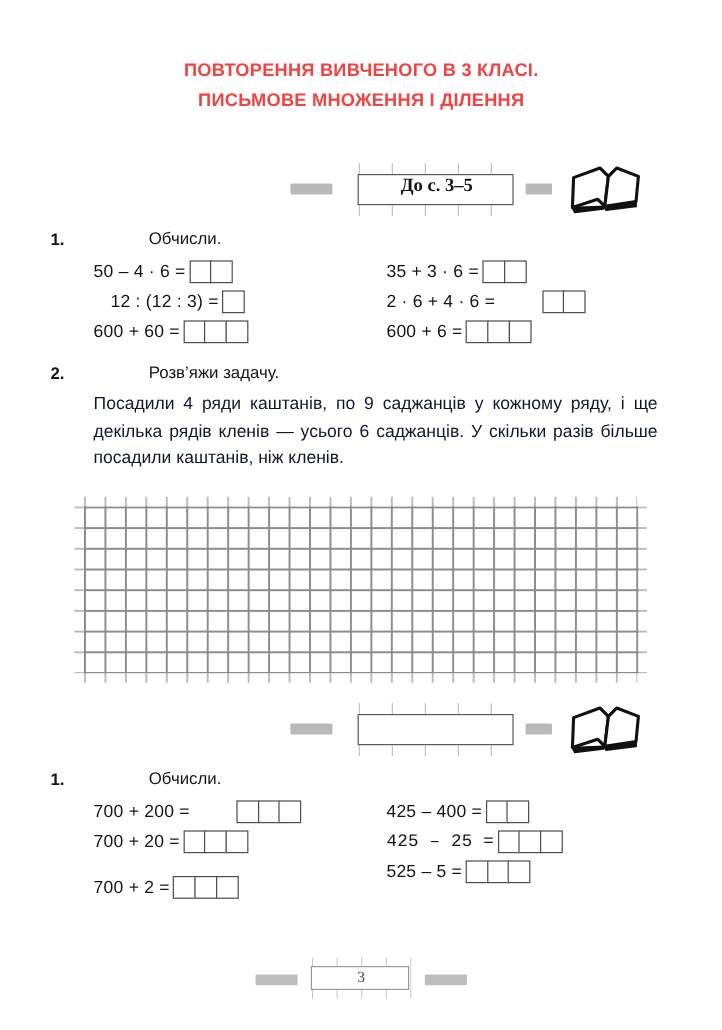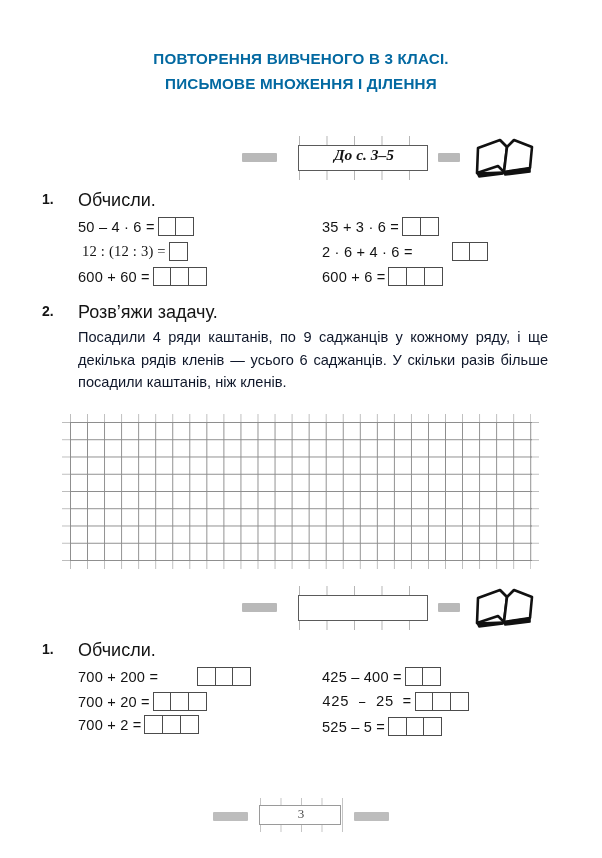--- a/index.html
+++ b/index.html
@@ -20,21 +20,21 @@
   .page-title {
     position: absolute;
     left: 0;
     top: 46px;
     width: 602px;
     text-align: center;
     font-weight: bold;
     font-size: 15.2px;
     letter-spacing: 0.2px;
     line-height: 25px;
-    color: #0369a1;
+    color: #ef4444;
   }
   .page-title .line2 { display: block; }
 
   
   .banner {
     position: absolute;
     height: 46px;
   }
   .banner-bar-left,
   .banner-bar-right {
@@ -77,41 +77,41 @@
     box-sizing: border-box;
   }
   .plate-label {
     position: absolute;
     left: 0;
     top: 10px;
     width: 132px;
     text-align: center;
     font-family: "Liberation Serif", serif;
     font-weight: bold;
-    font-style: italic;
     font-size: 15.5px;
     color: #141414;
   }
   .book-icon {
     position: absolute;
     left: 232px;
     top: -2px;
   }
 
   
   .ex-num {
     position: absolute;
     font-weight: bold;
     font-size: 14px;
     color: #141414;
   }
   .ex-head {
     position: absolute;
-    font-size: 18px;
+    font-size: 14px;
     color: #141414;
+    margin-left: 46px;
   }
   .eq {
     position: absolute;
     font-size: 14.6px;
     color: #141414;
     white-space: nowrap;
     display: flex;
     align-items: center;
   }
   .eq .txt { letter-spacing: 0.2px; }
@@ -242,21 +242,21 @@
 <div class="ex-num" style="left:42px; top:191px;">1.</div>
 <div class="ex-head" style="left:78px; top:190px;">Обчисли.</div>
 
 <div class="eq" style="left:78px; top:217px;align-items:center;">
   <span class="txt">50 – 4 · 6 =</span>
   <span class="boxes">
     <span class="ans-box"></span>
     <span class="ans-box"></span>
   </span>
 </div>
-<div class="eq" style="left:82px; top:242px;font-family:Liberation Serif, serif;">
+<div class="eq" style="left:92px; top:242px;">
   <span class="txt">12 : (12 : 3) =</span>
   <span class="boxes">
     <span class="ans-box"></span>
   </span>
 </div>
 <div class="eq" style="left:78px; top:267px;">
   <span class="txt">600 + 60 =</span>
   <span class="boxes">
     <span class="ans-box"></span>
     <span class="ans-box"></span>
@@ -327,21 +327,21 @@
   </span>
 </div>
 <div class="eq" style="left:78px; top:692px;">
   <span class="txt">700 + 20 =</span>
   <span class="boxes">
     <span class="ans-box"></span>
     <span class="ans-box"></span>
     <span class="ans-box"></span>
   </span>
 </div>
-<div class="eq" style="left:78px; top:715px;">
+<div class="eq" style="left:78px; top:730px;">
   <span class="txt">700 + 2 =</span>
   <span class="boxes">
     <span class="ans-box"></span>
     <span class="ans-box"></span>
     <span class="ans-box"></span>
   </span>
 </div>
 
 <div class="eq" style="left:322px; top:667px;">
   <span class="txt">425 – 400 =</span>

